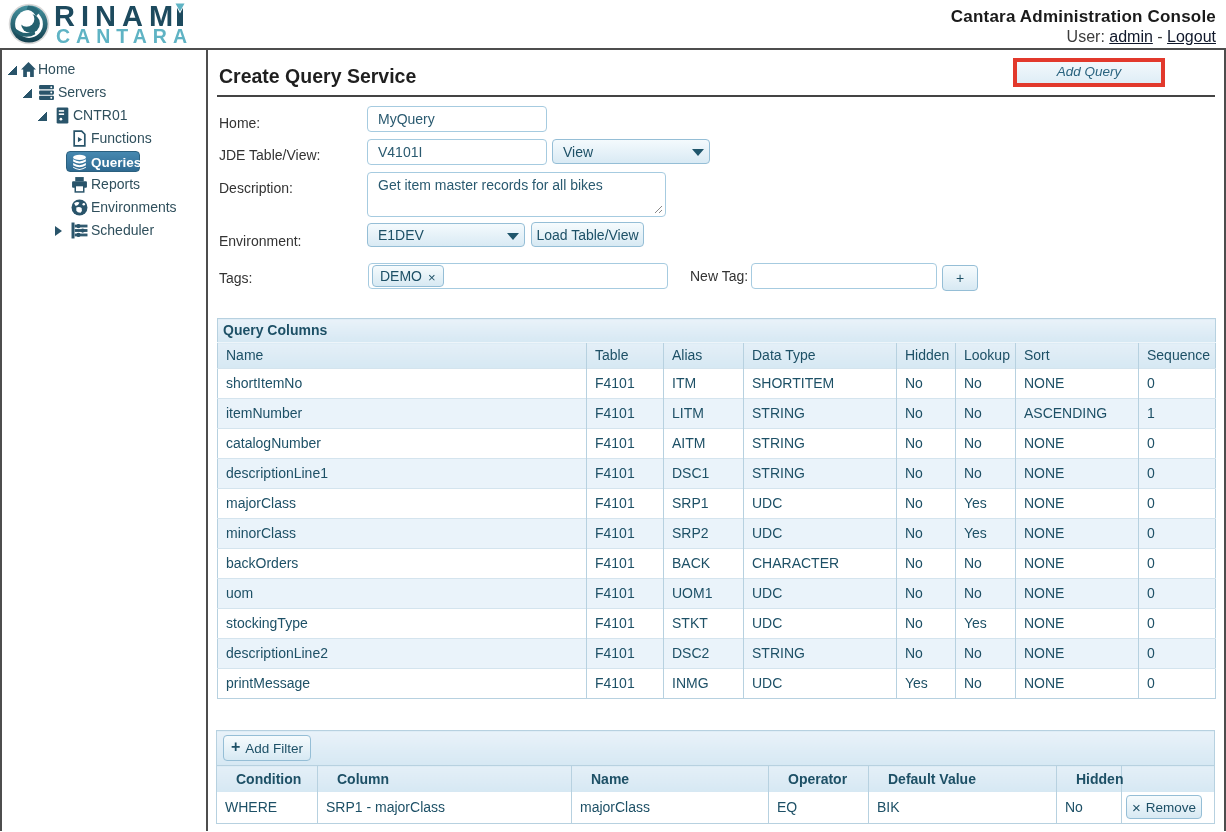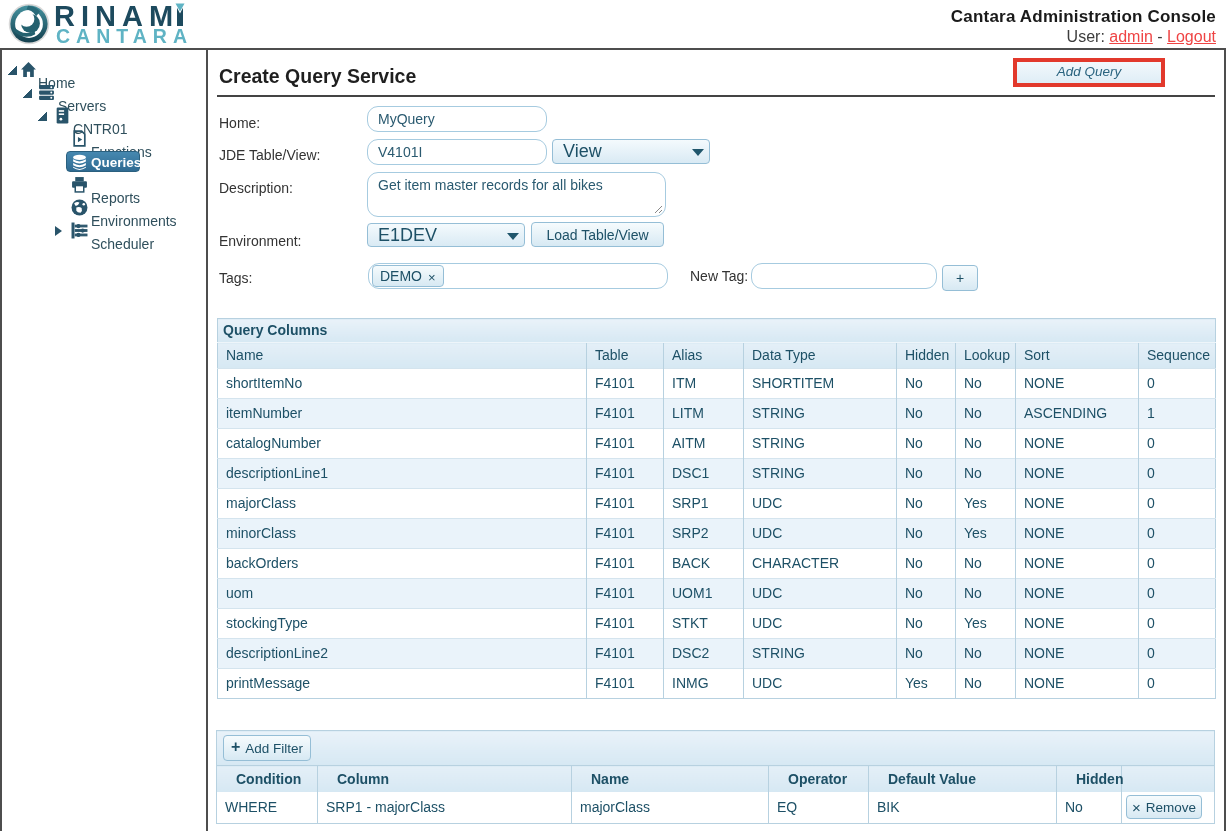--- a/index.html
+++ b/index.html
@@ -5,47 +5,47 @@
 * { margin:0; padding:0; box-sizing:border-box; }
 html,body { width:1226px; height:832px; background:#fff; font-family:"Liberation Sans", sans-serif; overflow:hidden; }
 #page { position:relative; width:1226px; height:832px; }
 
 
 #header { position:absolute; left:0; top:0; width:1226px; height:50px; background:#fff; border-bottom:2px solid #4d4d4d; }
 #logo { position:absolute; left:0px; top:0px; }
 #hright { position:absolute; right:10px; top:7px; text-align:right; }
 #htitle { font-size:17px; font-weight:bold; color:#1a1a1a; letter-spacing:0.2px; }
 #huser { font-size:16px; color:#3d3d3d; margin-top:1px; }
-#huser a { color:#ef4444; text-decoration:underline; }
+#huser a { color:#0f172a; text-decoration:underline; }
 
 
 #frame { position:absolute; left:0; top:50px; width:1226px; height:781px; border-left:2px solid #4d4d4d; border-right:2px solid #4d4d4d; }
 #divider { position:absolute; left:206px; top:50px; width:0px; height:781px; border-left:2px solid #4d4d4d; }
 
 
 #tree { position:absolute; left:0; top:59px; width:205px; }
 .trow { position:relative; height:23px; font-size:14px; color:#2f4f5c; }
-.trow .lbl { position:absolute; top:16px; }
+.trow .lbl { position:absolute; top:2px; }
 .tri-open { position:absolute; top:7px; width:9px; height:9px; background:linear-gradient(135deg, transparent 49.5%, #29546a 50%); }
 .tri-closed { position:absolute; top:6px; width:0; height:0; border-top:5px solid transparent; border-bottom:5px solid transparent; border-left:7px solid #29546a; }
 .ticon { position:absolute; top:2px; }
 .qsel { position:absolute; left:66px; top:0px; width:74px; height:21px; background:linear-gradient(#4688b0,#2f6b92); border:1px solid #2a607f; border-radius:4px; }
 .qsel .lbl { position:absolute; left:24px; top:2.5px; color:#fff; font-weight:bold; font-size:13.5px; }
 
 
 #main { position:absolute; left:217px; top:51px; width:998px; }
 h1 { position:absolute; left:2px; top:14px; font-size:19.5px; font-weight:bold; color:#1f1f1f; }
 #hrule { position:absolute; left:0; top:44px; width:998px; border-top:2px solid #444; }
 #addqbox { position:absolute; left:796px; top:7px; width:152px; height:29px; border:4px solid #e2392c; background:linear-gradient(#f2f8fc,#dfedf6);font-style:italic; }
 #addqbox span { display:block; text-align:center; font-size:13.5px; color:#2a637f; margin-top:2px; }
 
 
 .flabel { position:absolute; left:2px; font-size:14px; color:#333; }
-.tinput { position:absolute; border:1px solid #a6cbe0; border-radius:11px; background:#fff; font-size:14px; color:#2a5a70; padding-left:10px; display:flex; align-items:center; }
-.dropdown { position:absolute; border:1px solid #95bed6; border-radius:4px; background:linear-gradient(#f4fafd,#d9eaf4); font-size:18px; color:#1d5066; padding-left:10px; display:flex; align-items:center; }
+.tinput { position:absolute; border:1px solid #a6cbe0; border-radius:4px; background:#fff; font-size:14px; color:#2a5a70; padding-left:10px; display:flex; align-items:center; }
+.dropdown { position:absolute; border:1px solid #95bed6; border-radius:4px; background:linear-gradient(#f4fafd,#d9eaf4); font-size:14px; color:#1d5066; padding-left:10px; display:flex; align-items:center; }
 .dropdown .arr { position:absolute; right:5px; top:9px; width:0; height:0; border-left:6px solid transparent; border-right:6px solid transparent; border-top:7px solid #20566c; }
 .btn { position:absolute; border:1px solid #95bed6; border-radius:4px; background:linear-gradient(#f6fbfd,#d7e9f3); font-size:14px; color:#1d5066; display:flex; align-items:center; justify-content:center; }
 
 
 table { border-collapse:collapse; table-layout:fixed; }
 #qcols { position:absolute; left:0; top:267px; width:998px; border:1px solid #b7d1e0; font-size:14px; color:#1d5066; }
 #qcols .cap { background:linear-gradient(#e9f2f9,#d6e8f3); font-weight:bold; text-align:left; padding:0 5px; height:23px; line-height:23px; border-bottom:1px solid #eef5fa; }
 #qcols th { background:linear-gradient(#e4eff7,#d6e8f3); font-weight:normal; text-align:left; padding:0 8px; height:25px; line-height:25px; border-right:1px solid #b7d1e0; }
 #qcols td { padding:0 8px; height:29px; line-height:29px; border-right:1px solid #b7d1e0; border-top:1px solid #d4e4ee; }
 #qcols th:last-child, #qcols td:last-child { border-right:none; }
@@ -189,21 +189,21 @@
 
     <div class="flabel" style="top:129px">Description:</div>
     <div class="tinput" style="left:150px;top:121px;width:299px;height:45px;align-items:flex-start;padding-top:4px">Get item master records for all bikes
       <svg style="position:absolute;right:2px;bottom:2px" width="9" height="9" viewBox="0 0 9 9">
           <path d="M8 1 L1 8 M8 5 L5 8" stroke="#888" stroke-width="1"></path>
         </svg>
     </div>
 
     <div class="flabel" style="top:182px">Environment:</div>
     <div class="dropdown" style="left:150px;top:172px;width:158px;height:24px">E1DEV<span class="arr" style="top:9px"></span></div>
-    <div class="btn" style="left:314px;top:171px;width:133px;height:25px">Load Table/View</div>
+    <div class="btn" style="left:314px;top:171px;width:113px;height:25px">Load Table/View</div>
 
     <div class="flabel" style="top:219px">Tags:</div>
     <div class="tinput" style="left:151px;top:212px;width:300px;height:26px;padding-left:3px">
       <span class="btn2" style="height:22px;padding:9px 7px;font-size:14px">DEMO<span style="font-size:13px;margin-left:6px;position:relative;top:1.5px">×</span></span>
     </div>
     <div class="flabel" style="left:473px;top:217px">New Tag:</div>
     <div class="tinput" style="left:534px;top:212px;width:186px;height:26px"></div>
     <div class="btn" style="left:725px;top:214px;width:36px;height:26px">+</div>
 
     <table id="qcols">

